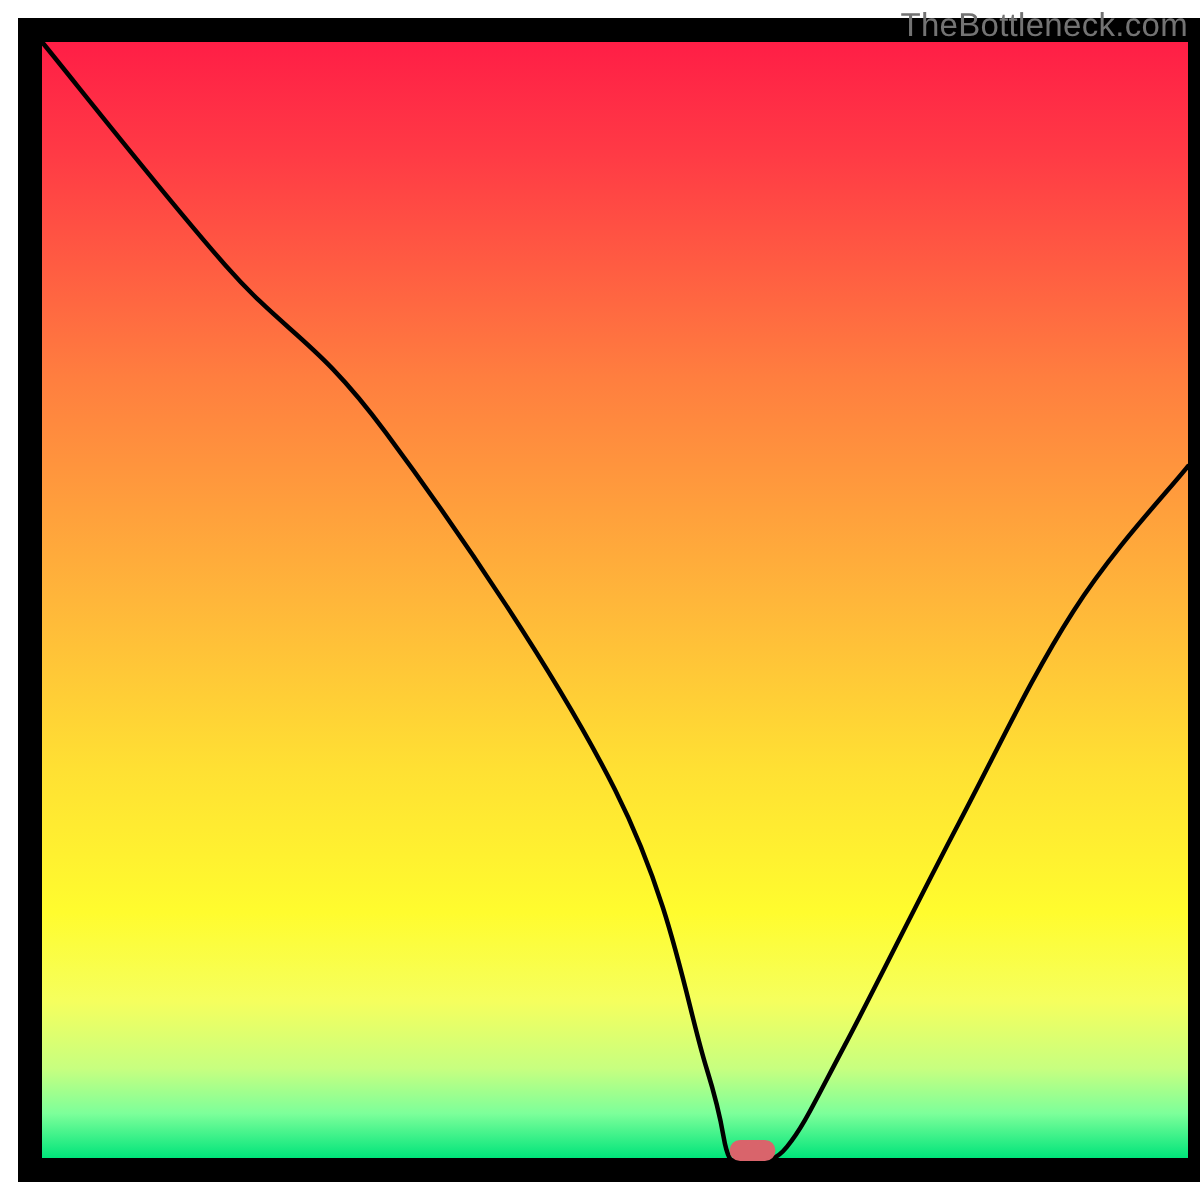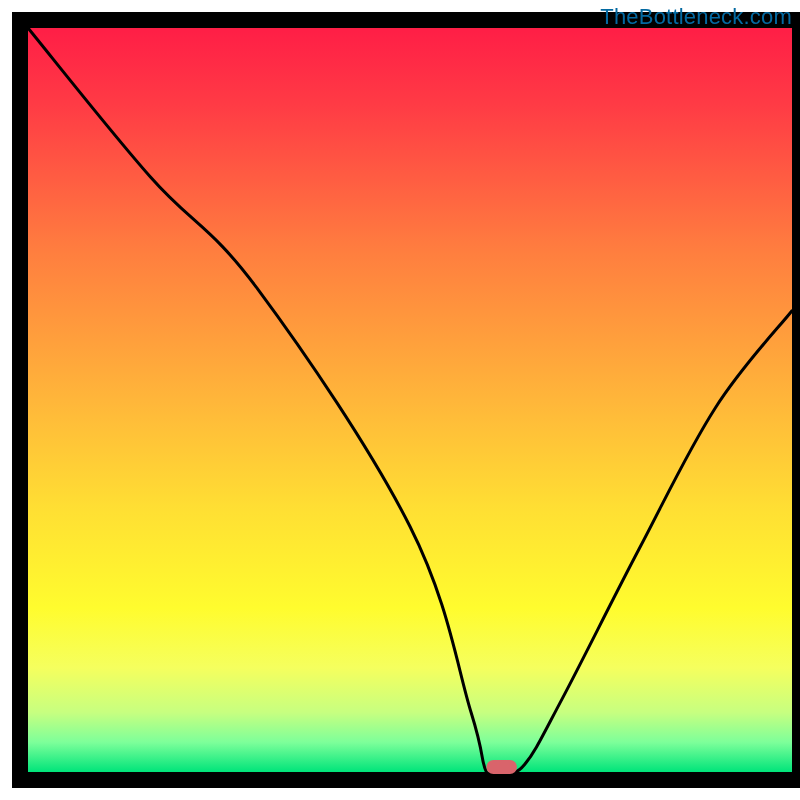--- a/index.html
+++ b/index.html
@@ -13,21 +13,21 @@
   .container {
     position: relative;
     width: 800px;
     height: 800px;
   }
   .watermark {
     position: absolute;
     top: 4px;
     right: 8px;
     font-size: 22px;
-    color: #0369a1;
+    color: #737373;
     font-weight: 400;
     letter-spacing: 0.2px;
   }
   svg {
     display: block;
   }
 </style>
 </head>
 <body>
 

